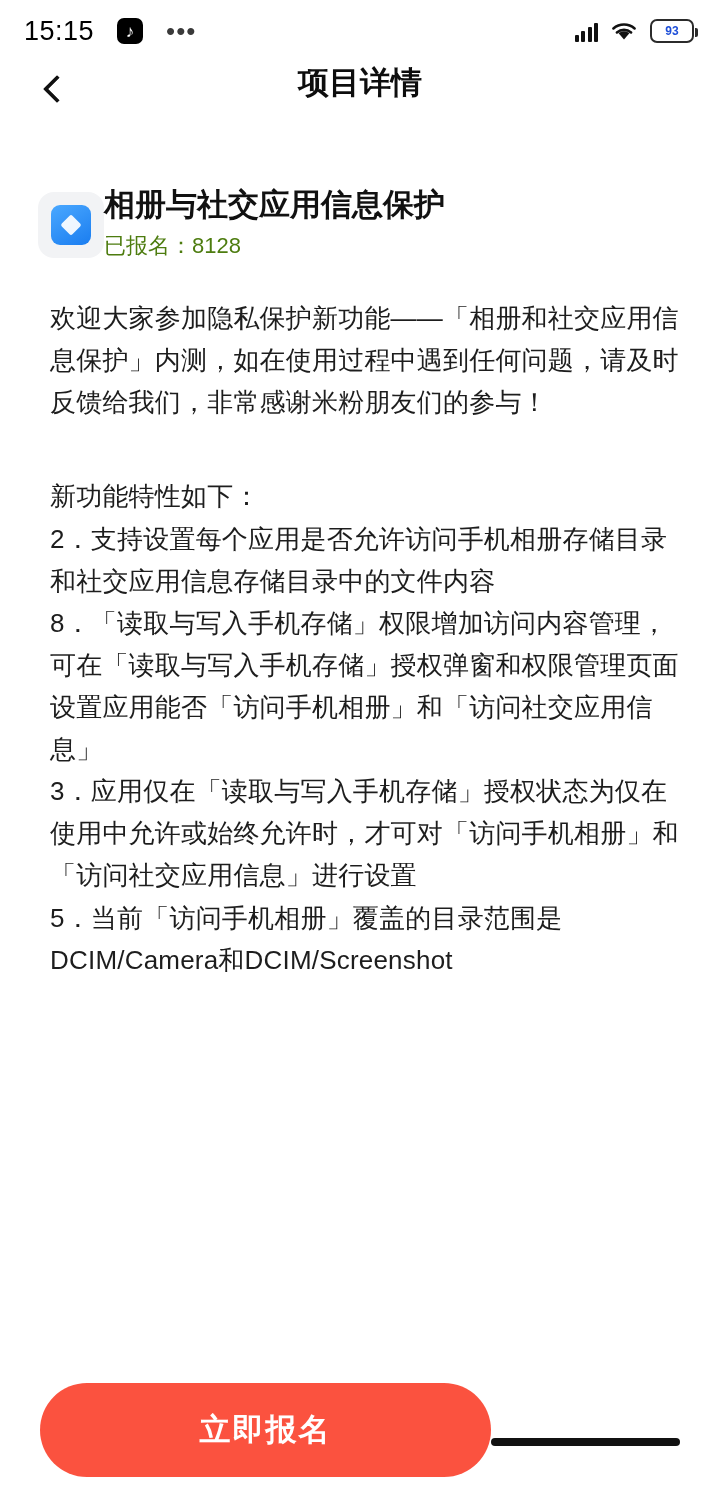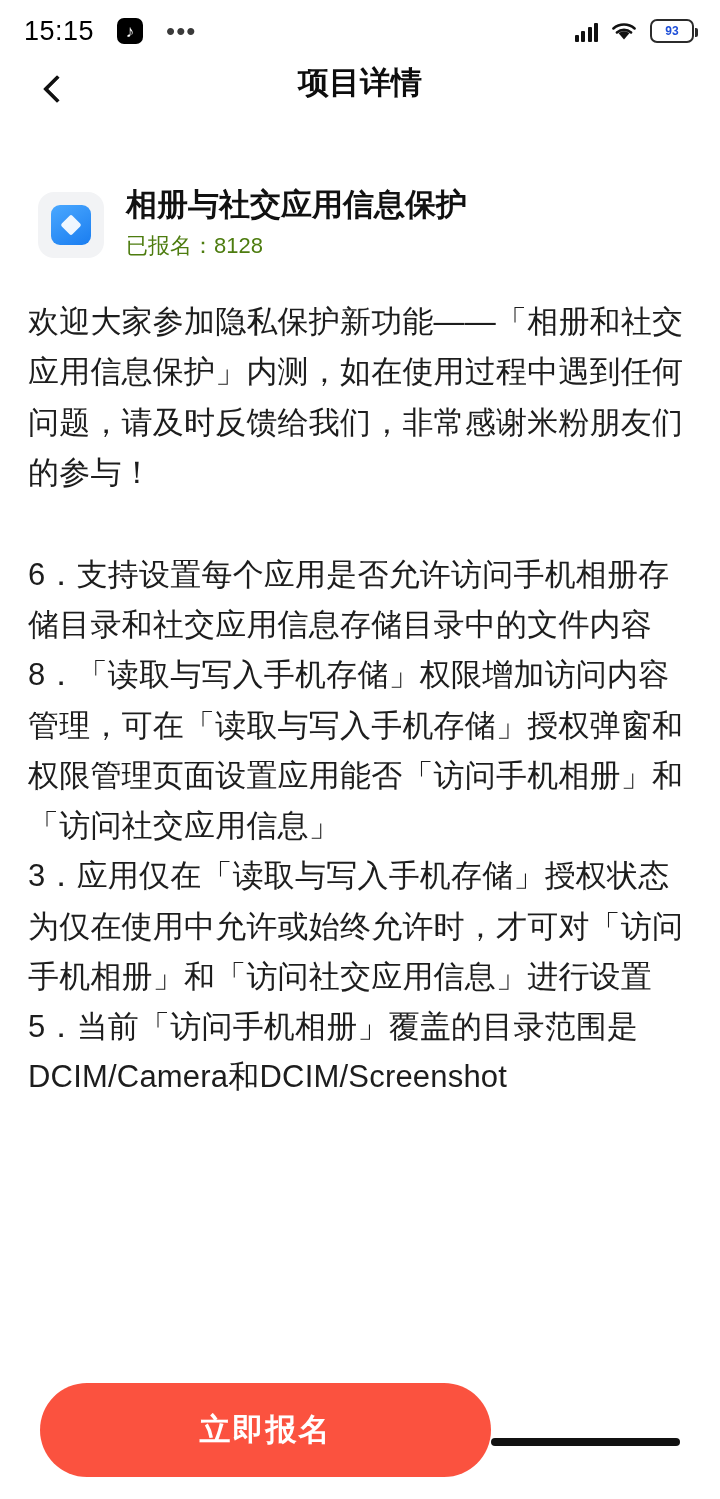--- a/index.html
+++ b/index.html
@@ -144,21 +144,20 @@
   
   .content {
     flex: 1 1 auto;
     padding: 0 28px;
     overflow: hidden;
     position: relative;
   }
   .project-head {
     display: flex;
     align-items: center;
-    gap: 22px;
     padding: 42px 0 10px 10px;
   }
   .app-icon {
     width: 66px; height: 66px;
     border-radius: 16px;
     background: #f2f3f5;
     display: flex;
     align-items: center;
     justify-content: center;
     flex: 0 0 66px;
@@ -186,24 +185,25 @@
     color: #111;
     line-height: 1.1;
   }
   .project-sub {
     font-size: 22px;
     color: #4d7c0f;
   }
 
   .body-text {
     margin-top: 26px;
-    font-size: 31px;
+    font-size: 26px;
     line-height: 1.62;
     color: #1d1d1d;
     letter-spacing: 0.2px;
+    margin-left: 22px;
   }
   .para { margin: 0; }
   .spacer { height: 52px; }
   .features-head { margin: 0; }
   .feature-line { margin: 0; }
 
   
   .cutoff {
     position: absolute;
     left: 0; right: 0; bottom: 0;
@@ -292,21 +292,22 @@
       </div>
       <div class="project-meta">
         <div class="project-title">相册与社交应用信息保护</div>
         <div class="project-sub">已报名：8128</div>
       </div>
     </div>
 
     <div class="body-text">
       <p class="para">欢迎大家参加隐私保护新功能——「相册和社交应用信息保护」内测，如在使用过程中遇到任何问题，请及时反馈给我们，非常感谢米粉朋友们的参与！</p>
       <div class="spacer"></div>
-      <p class="feature-line">6．支持设置每个应用是否允许访问手机相册存储目录和社交应用信息存储目录中的文件内容</p>
+      <p class="features-head">新功能特性如下：</p>
+      <p class="feature-line">2．支持设置每个应用是否允许访问手机相册存储目录和社交应用信息存储目录中的文件内容</p>
       <p class="feature-line">8．「读取与写入手机存储」权限增加访问内容管理，可在「读取与写入手机存储」授权弹窗和权限管理页面设置应用能否「访问手机相册」和「访问社交应用信息」</p>
       <p class="feature-line">3．应用仅在「读取与写入手机存储」授权状态为仅在使用中允许或始终允许时，才可对「访问手机相册」和「访问社交应用信息」进行设置</p>
       <p class="feature-line">5．当前「访问手机相册」覆盖的目录范围是DCIM/Camera和DCIM/Screenshot</p>
     </div>
 
     <div class="cutoff"></div>
   </div>
 
   <div class="footer">
     <button class="cta">立即报名</button>

